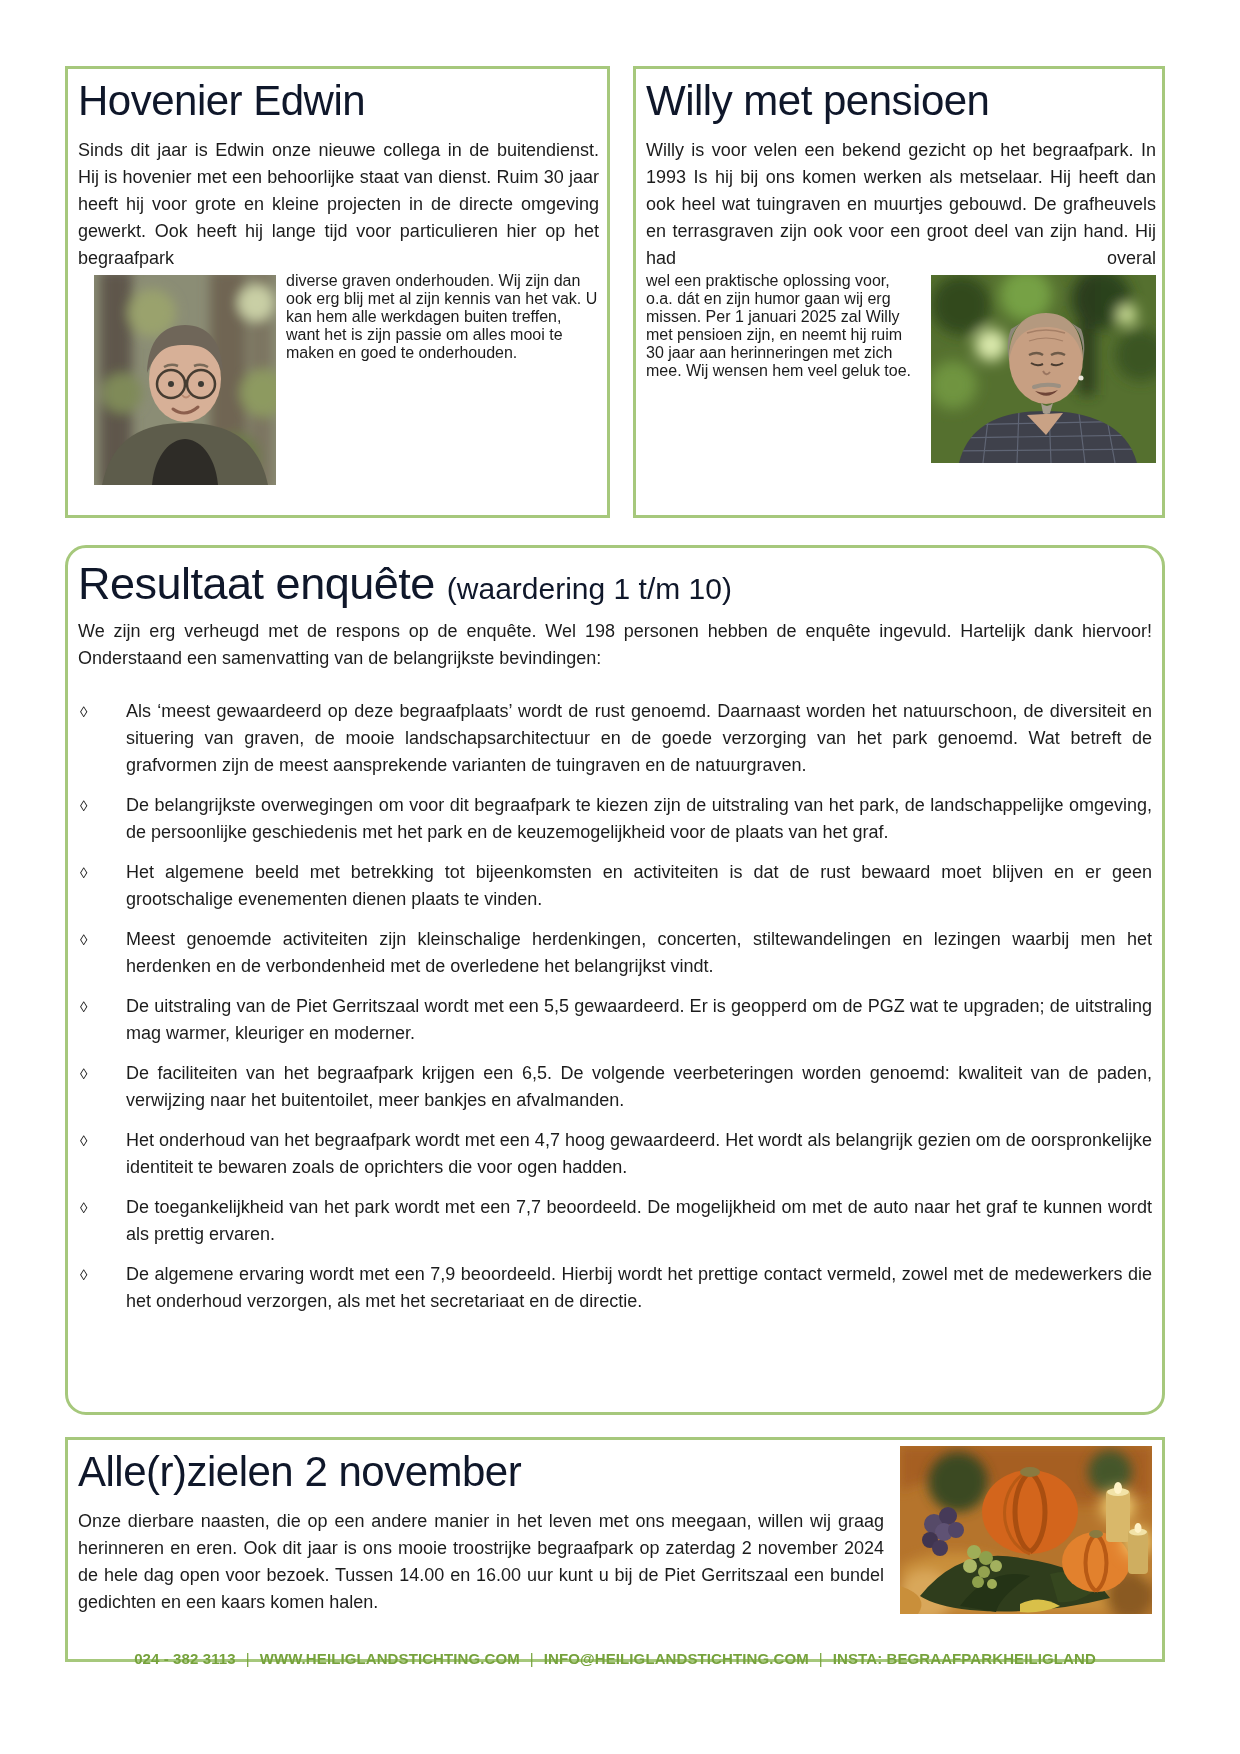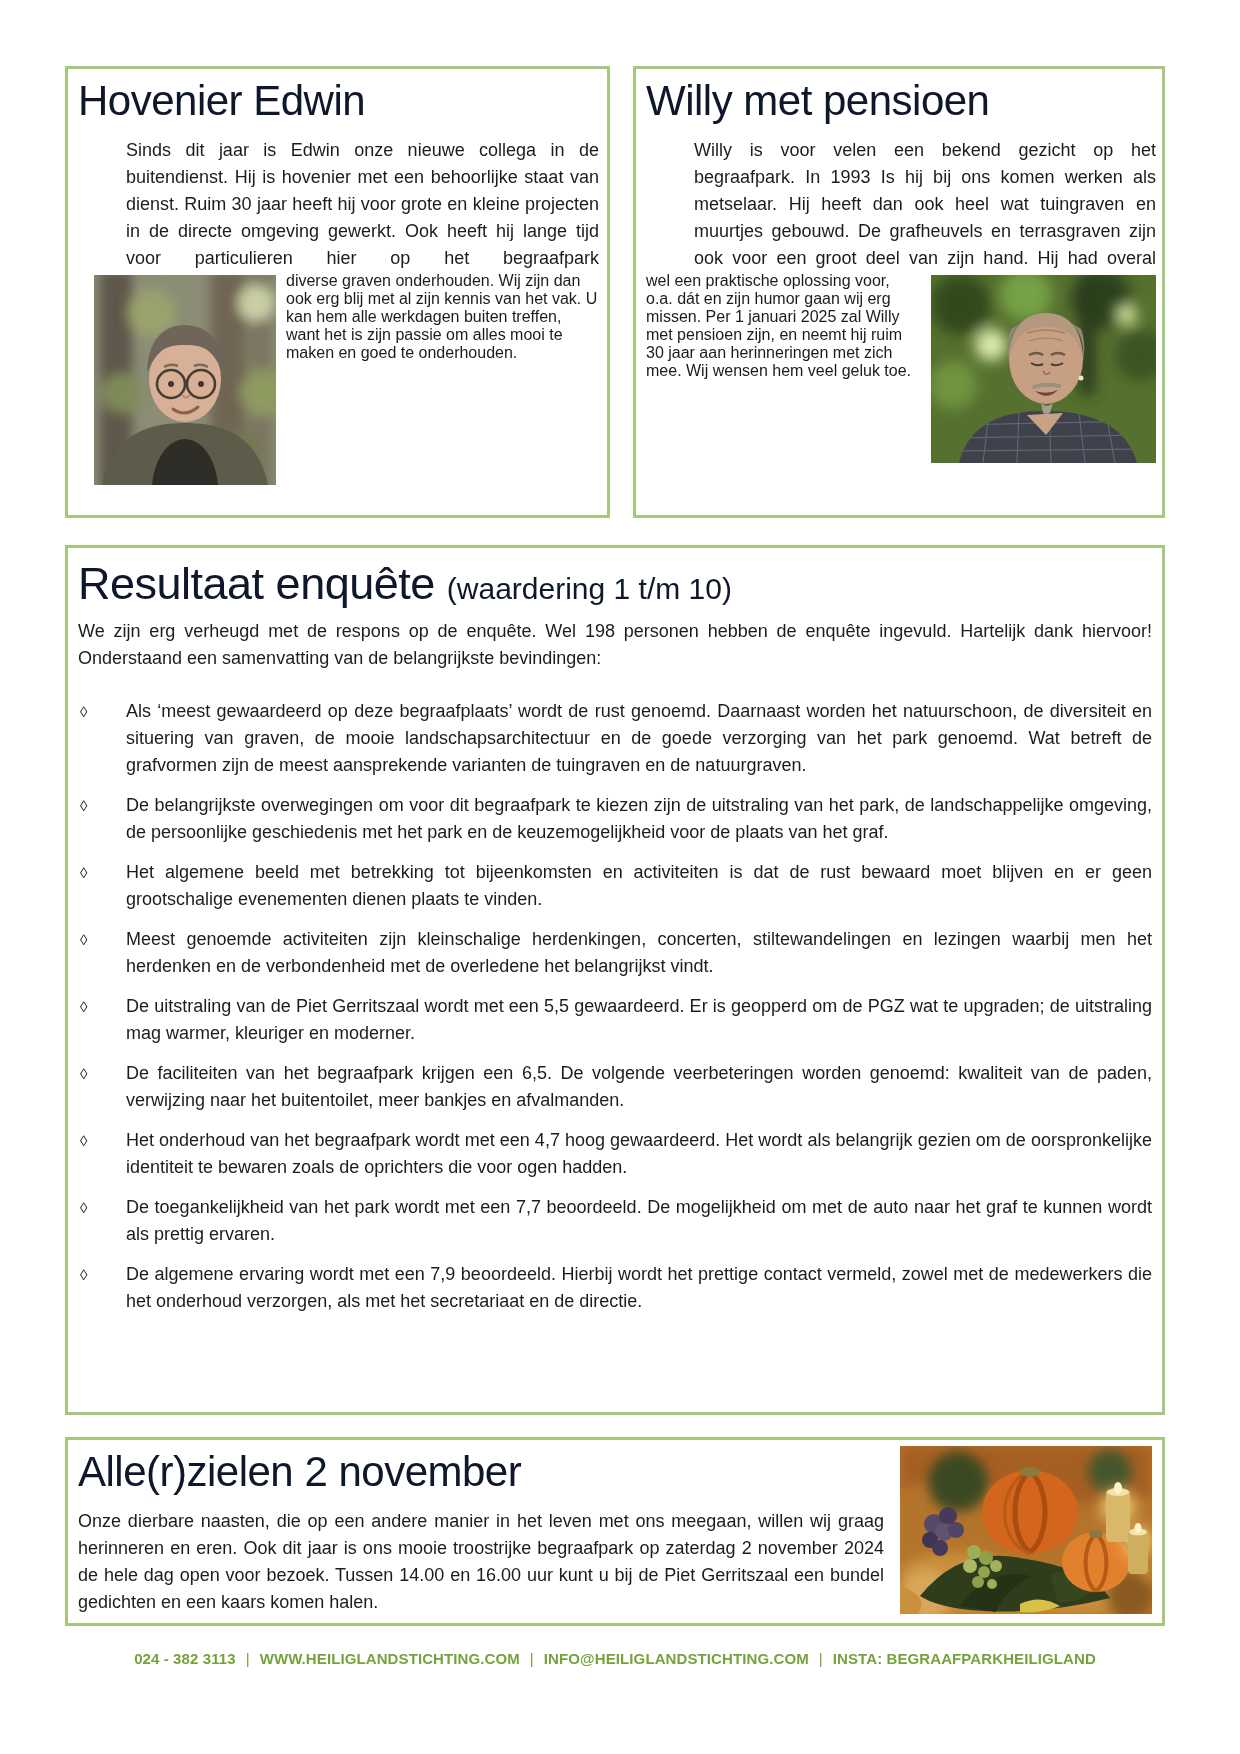--- a/index.html
+++ b/index.html
@@ -7,30 +7,30 @@
     width:1240px;height:1754px;background:#ffffff;
     font-family:"Liberation Sans",sans-serif;color:#1c1c1c;
     position:relative;overflow:hidden;
   }
   .card{
     position:absolute;background:#fff;border:3px solid #a6c87c;
     box-sizing:border-box;overflow:hidden;
   }
   #card-edwin{left:65px;top:66px;width:545px;height:452px;padding:4px 8px 8px 10px;}
   #card-willy{left:633px;top:66px;width:532px;height:452px;padding:4px 6px 8px 10px;}
-  #card-survey{left:65px;top:545px;width:1100px;height:870px;padding:6px 10px 8px 10px;}
-  #card-aller{left:65px;top:1437px;width:1100px;height:189px;padding:4px 10px 8px 10px;}
+  #card-survey{left:65px;top:545px;width:1100px;height:870px;padding:6px 10px 8px 10px;border-radius:21px;}
+  #card-aller{left:65px;top:1437px;width:1100px;height:225px;padding:4px 10px 8px 10px;}
   h1{
     font-size:42px;font-weight:400;color:#0f172a;
     margin:4px 0 12px 0;letter-spacing:-0.5px;line-height:1.15;
   }
   #card-survey h1{font-size:45px;margin-bottom:8px;}
   .subtitle{font-size:30px;letter-spacing:0;}
   p{font-size:18px;line-height:27px;text-align:justify;margin:0;}
-  p.cont{text-align-last:justify;margin-left:48px;}
+  p.cont{text-align-last:justify;}
   figure{margin:0;}
   .photo-left{float:left;margin:3px 10px 0 16px;}
   .photo-right{float:right;margin:3px 0 0 14px;}
   .photo-right-top{float:right;margin:2px 0 0 16px;}
   svg{display:block;}
   ul.bullets{list-style:none;margin:26px 0 0 0;padding:0;}
   ul.bullets li{display:grid;grid-template-columns:48px 1fr;margin-bottom:13px;}
   .bullet-marker{font-size:15px;line-height:27px;padding-left:2px;color:#1c1c1c;}
   .bullet-text{font-size:18px;line-height:27px;text-align:justify;}
   #footer{

